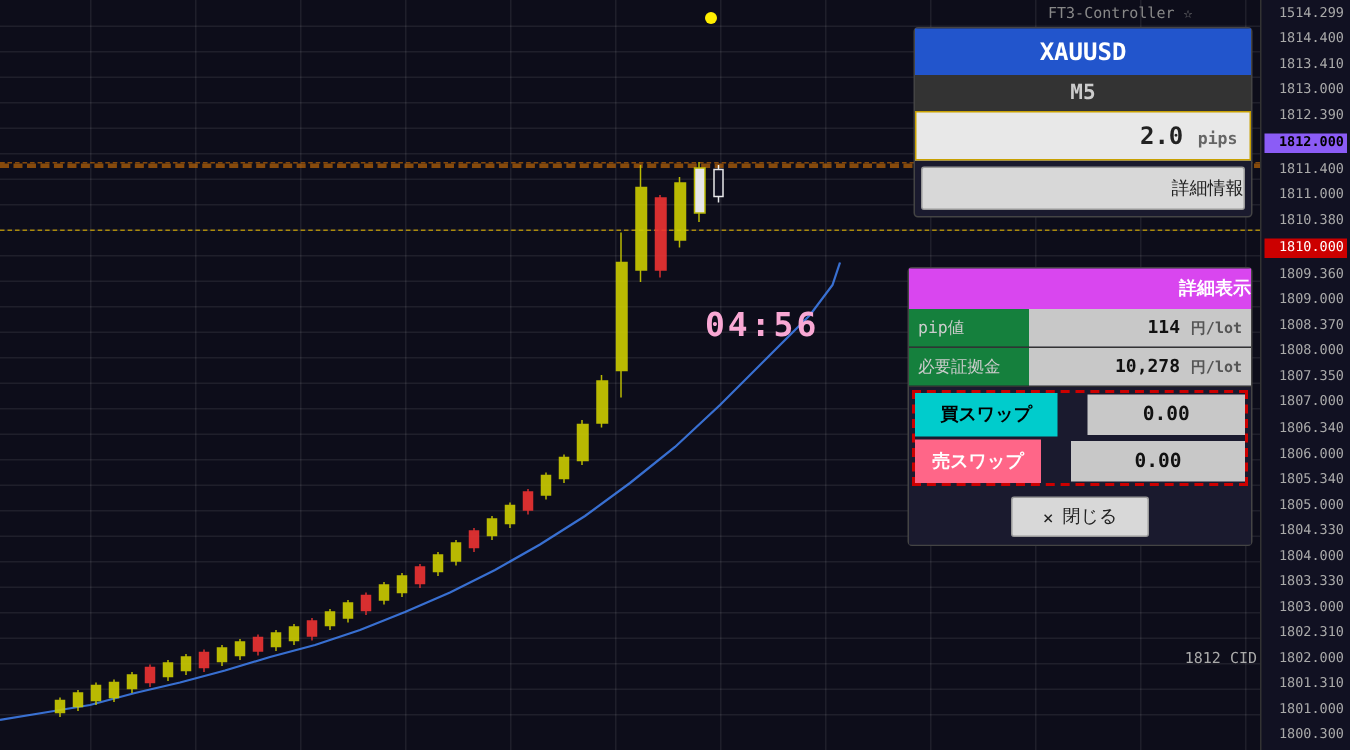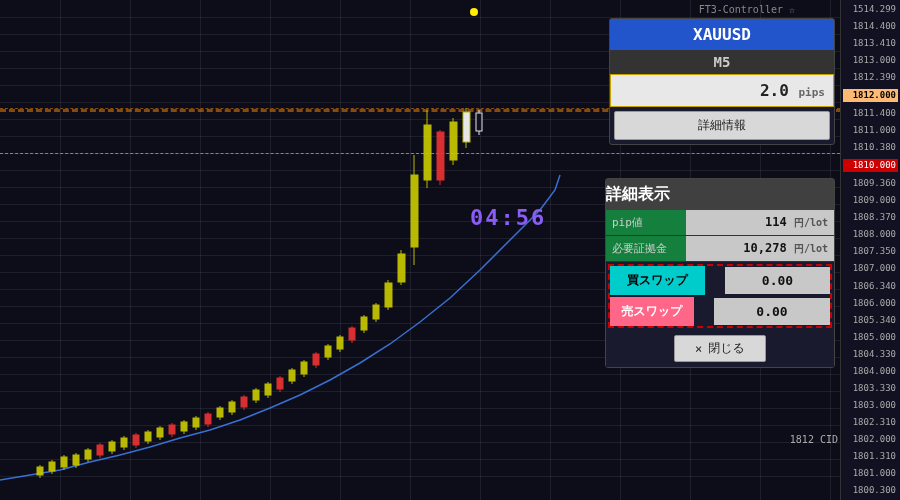--- a/index.html
+++ b/index.html
@@ -50,21 +50,21 @@
       padding: 4px 2px;
     }
     .price-label {
       font-size: 9px;
       color: #aaa;
       text-align: right;
       padding-right: 2px;
       line-height: 1.2;
     }
     .price-label.highlight {
-      background: #fdba74;
+      background: #8b5cf6;
       color: #000;
       font-weight: bold;
       padding: 1px 2px;
     }
     .price-label.highlight2 {
       background: #c00;
       color: #fff;
       padding: 1px 2px;
     }
 
@@ -74,21 +74,21 @@
       top: 0; left: 0;
       width: 860px;
       height: 500px;
     }
 
     
     #time-label {
       position: absolute;
       top: 205px;
       left: 470px;
-      color: #8b5cf6;
+      color: #f9a8d4;
       font-size: 22px;
       font-weight: bold;
       letter-spacing: 2px;
     }
 
     
     #ft3-label {
       position: absolute;
       top: 4px;
       right: 65px;
@@ -135,45 +135,45 @@
       border: 1px solid #c8a000;
     }
     .panel-pips span.pips-unit {
       font-size: 11px;
       color: #666;
     }
 
     .panel-detail-btn {
       background: #d8d8d8;
       color: #222;
-      text-align: center;
+      text-align: right;
       font-size: 12px;
       padding: 5px 0;
       cursor: pointer;
       border: 1px solid #999;
       margin: 4px;
       border-radius: 2px;
     }
 
     
     #detail-panel {
       position: absolute;
       top: 178px;
       right: 65px;
       width: 230px;
       background: #1a1a2e;
       border: 1px solid #444;
       border-radius: 3px;
     }
 
     .detail-header {
-      background: #404040;
+      background: #d946ef;
       color: #fff;
-      text-align: left;
-      font-size: 16px;
+      text-align: right;
+      font-size: 12px;
       font-weight: bold;
       padding: 5px 0;
     }
 
     .detail-row {
       display: flex;
       align-items: center;
       border-bottom: 1px solid #333;
     }
     .detail-label {

